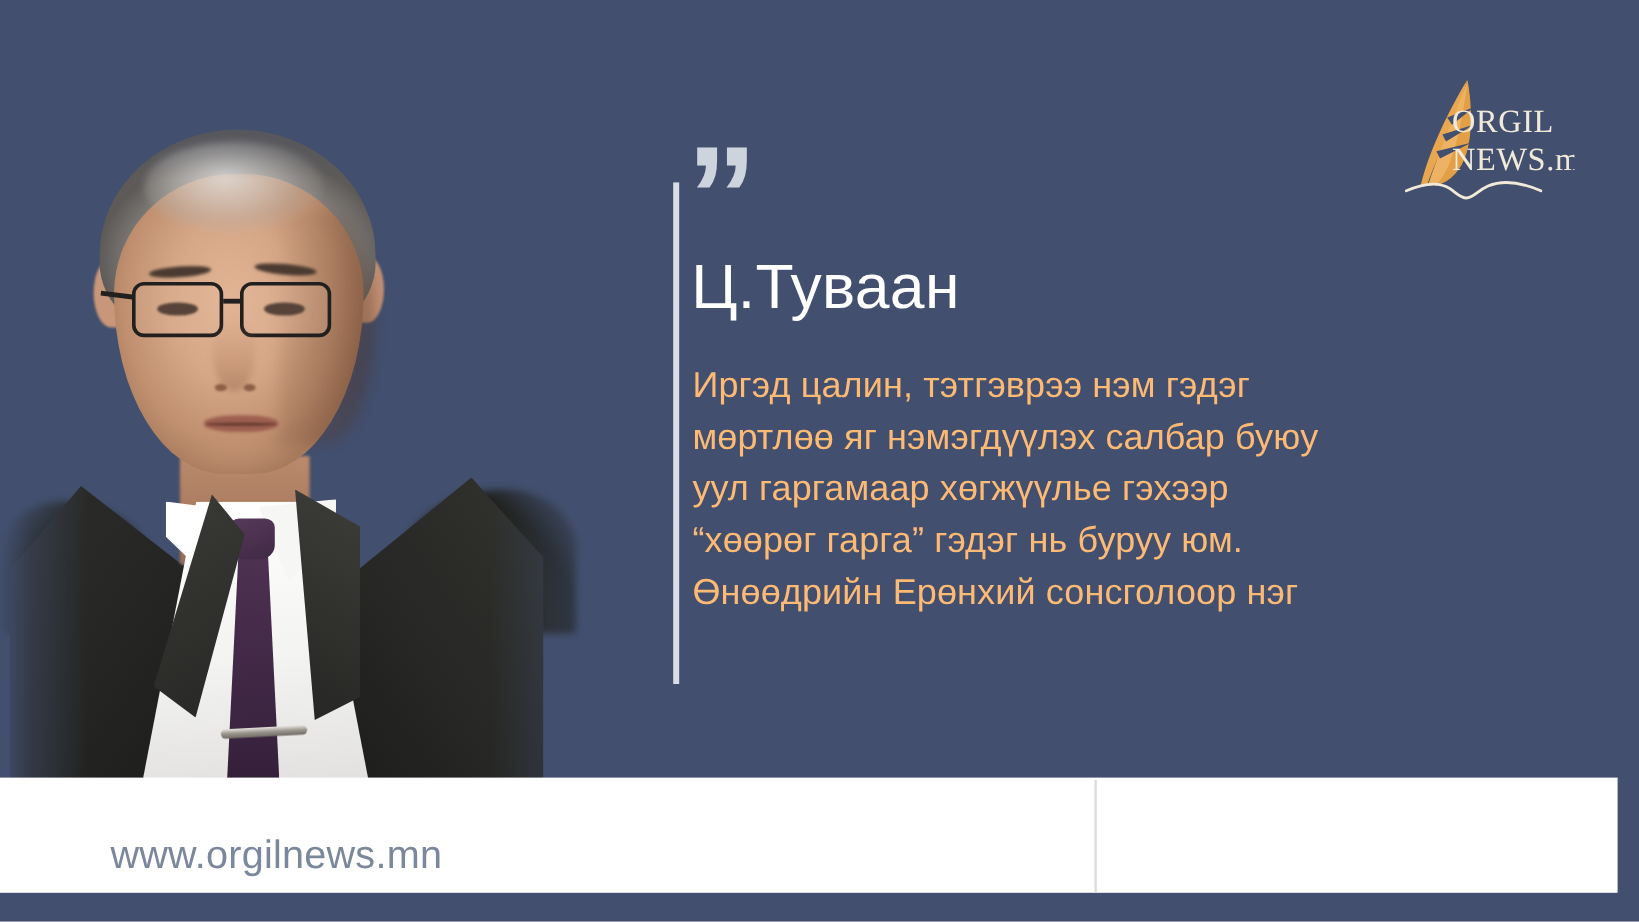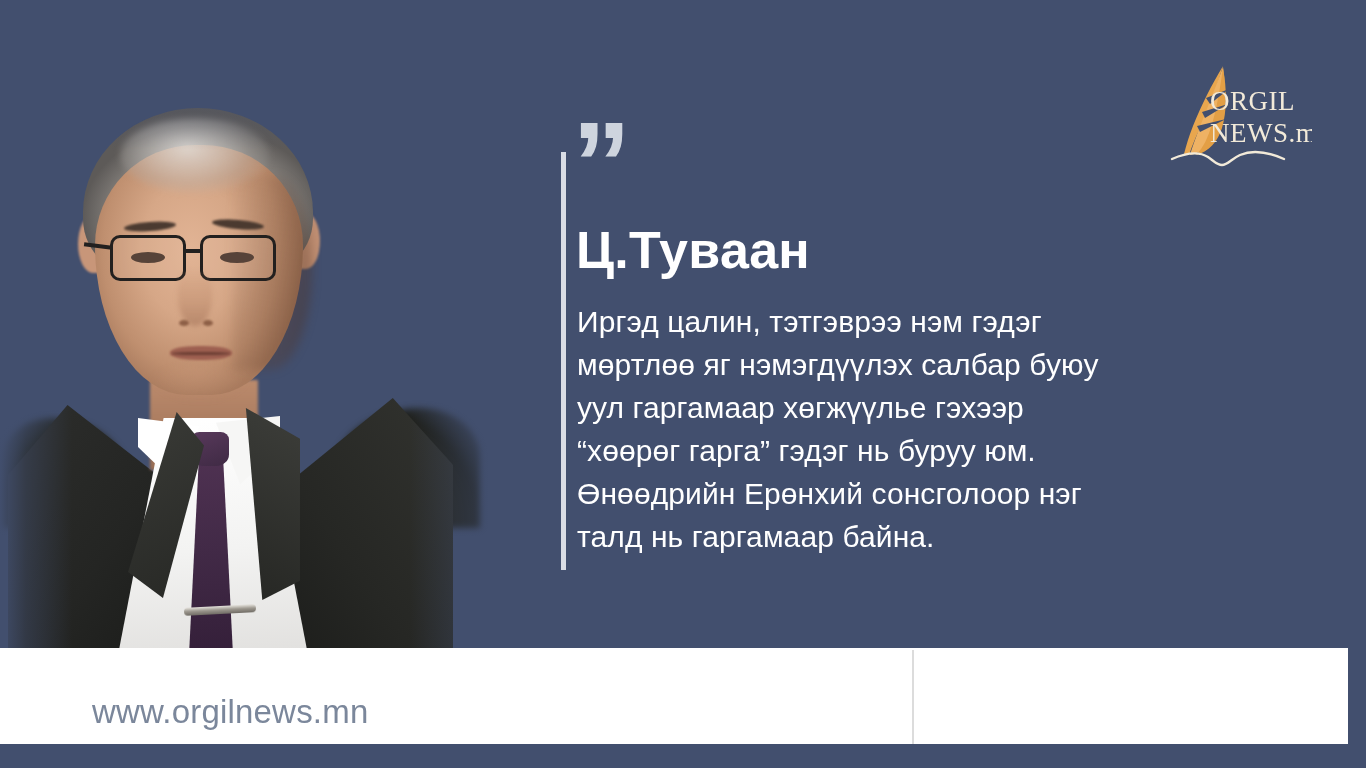--- a/index.html
+++ b/index.html
@@ -273,35 +273,35 @@
     font-family:"Liberation Sans", sans-serif;
     font-size:118px;
     font-weight:700;
     color:#ced4de;
     letter-spacing:2px;
     line-height:1;
     user-select:none;
   }
   .speaker-name {
     position:absolute;
-    left:576px; top:220px;
+    left:576px; top:210px;
     font-size:52px;
-    font-weight:700;
+    font-weight:400;
     color:#ffffff;
     letter-spacing:.3px;
     white-space:nowrap;
   }
   .quote-body {
     position:absolute;
     left:577px; top:300px;
     width:640px;
     font-size:30px;
     line-height:43px;
     font-weight:400;
-    color:#ffffff;
+    color:#fdba74;
     letter-spacing:.1px;
   }
   .quote-body .ln { display:block; white-space:nowrap; }
 
   
   .logo {
     position:absolute;
     left:1160px; top:58px;
     width:152px; height:115px;
   }
@@ -379,21 +379,20 @@
   <div class="quote-mark">”</div>
 
   <div class="speaker-name">Ц.Туваан</div>
 
   <div class="quote-body">
     <span class="ln">Иргэд цалин, тэтгэврээ нэм гэдэг</span>
     <span class="ln">мөртлөө яг нэмэгдүүлэх салбар буюу</span>
     <span class="ln">уул гаргамаар хөгжүүлье гэхээр</span>
     <span class="ln">“хөөрөг гарга” гэдэг нь буруу юм.</span>
     <span class="ln">Өнөөдрийн Ерөнхий сонсголоор нэг</span>
-    <span class="ln">талд нь гаргамаар байна.</span>
   </div>
 
   <div class="logo">
     <svg width="152" height="115" viewBox="0 0 152 115" xmlns="http://www.w3.org/2000/svg">
       <g>
         <path d="M63 8 C52 26 41 48 33 68 C29 78 26 88 24 96 L29 97 C32 88 36 78 41 68 C49 49 57 29 63 8 Z" fill="#e8a64e"></path>
         <path d="M63 9 C56 28 48 48 41 66 C36 79 32 90 30 97 C42 95 52 86 58 74 C65 60 67 38 63 9 Z" fill="#eeb264"></path>
         <path d="M63 10 C60 30 57 50 52 66 C48 80 43 90 36 97 C49 94 58 83 62 70 C67 54 67 31 63 10 Z" fill="#e39f45"></path>
         <path d="M46 40 L69 31 L50 46 Z" fill="#424f6e"></path>
         <path d="M42 54 L68 46 L45 60 Z" fill="#424f6e"></path>

